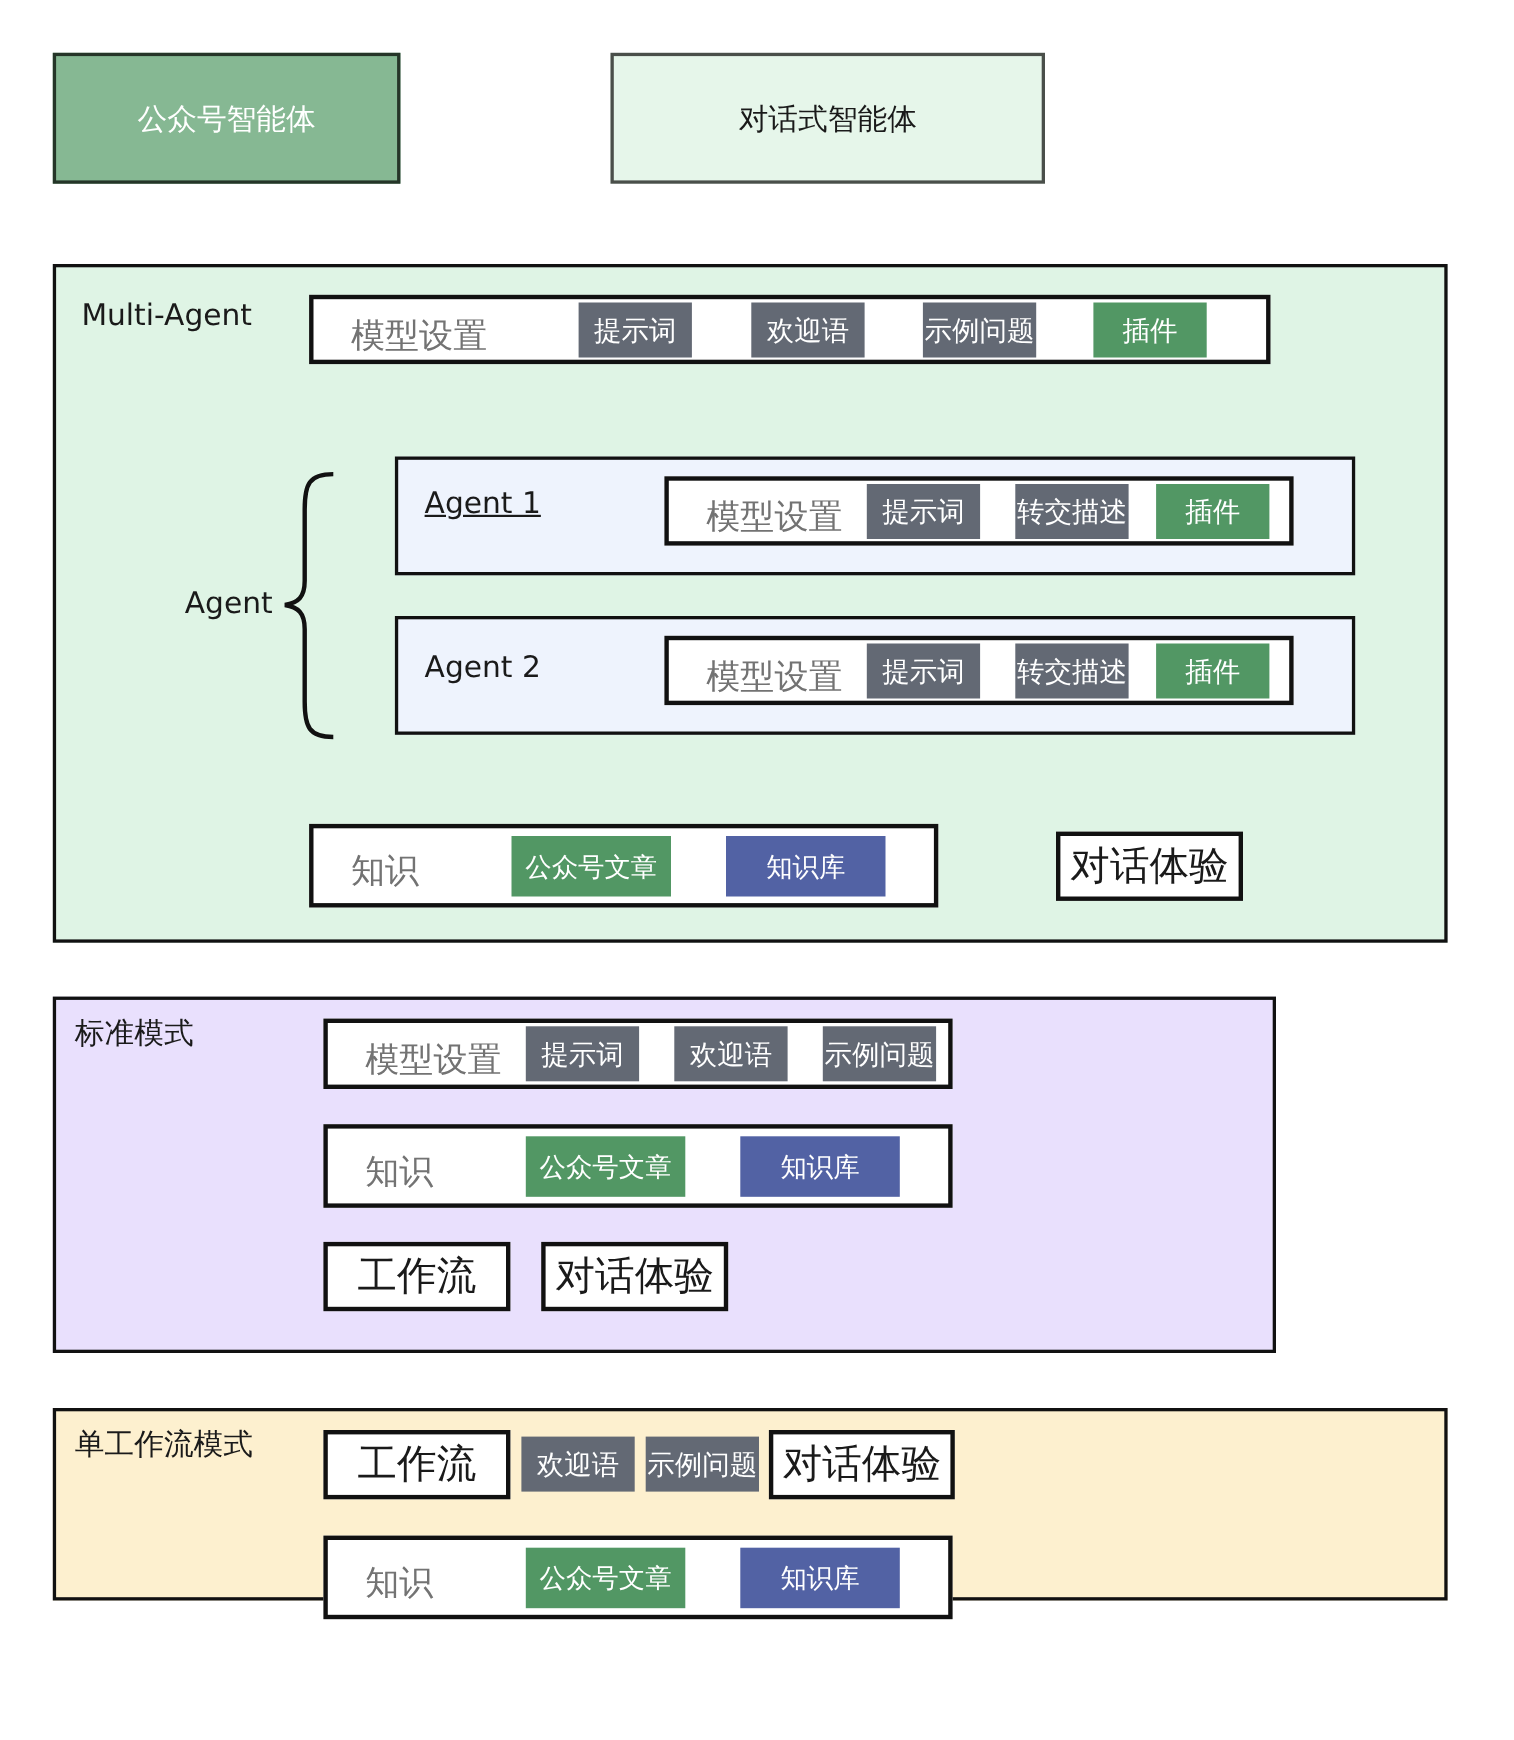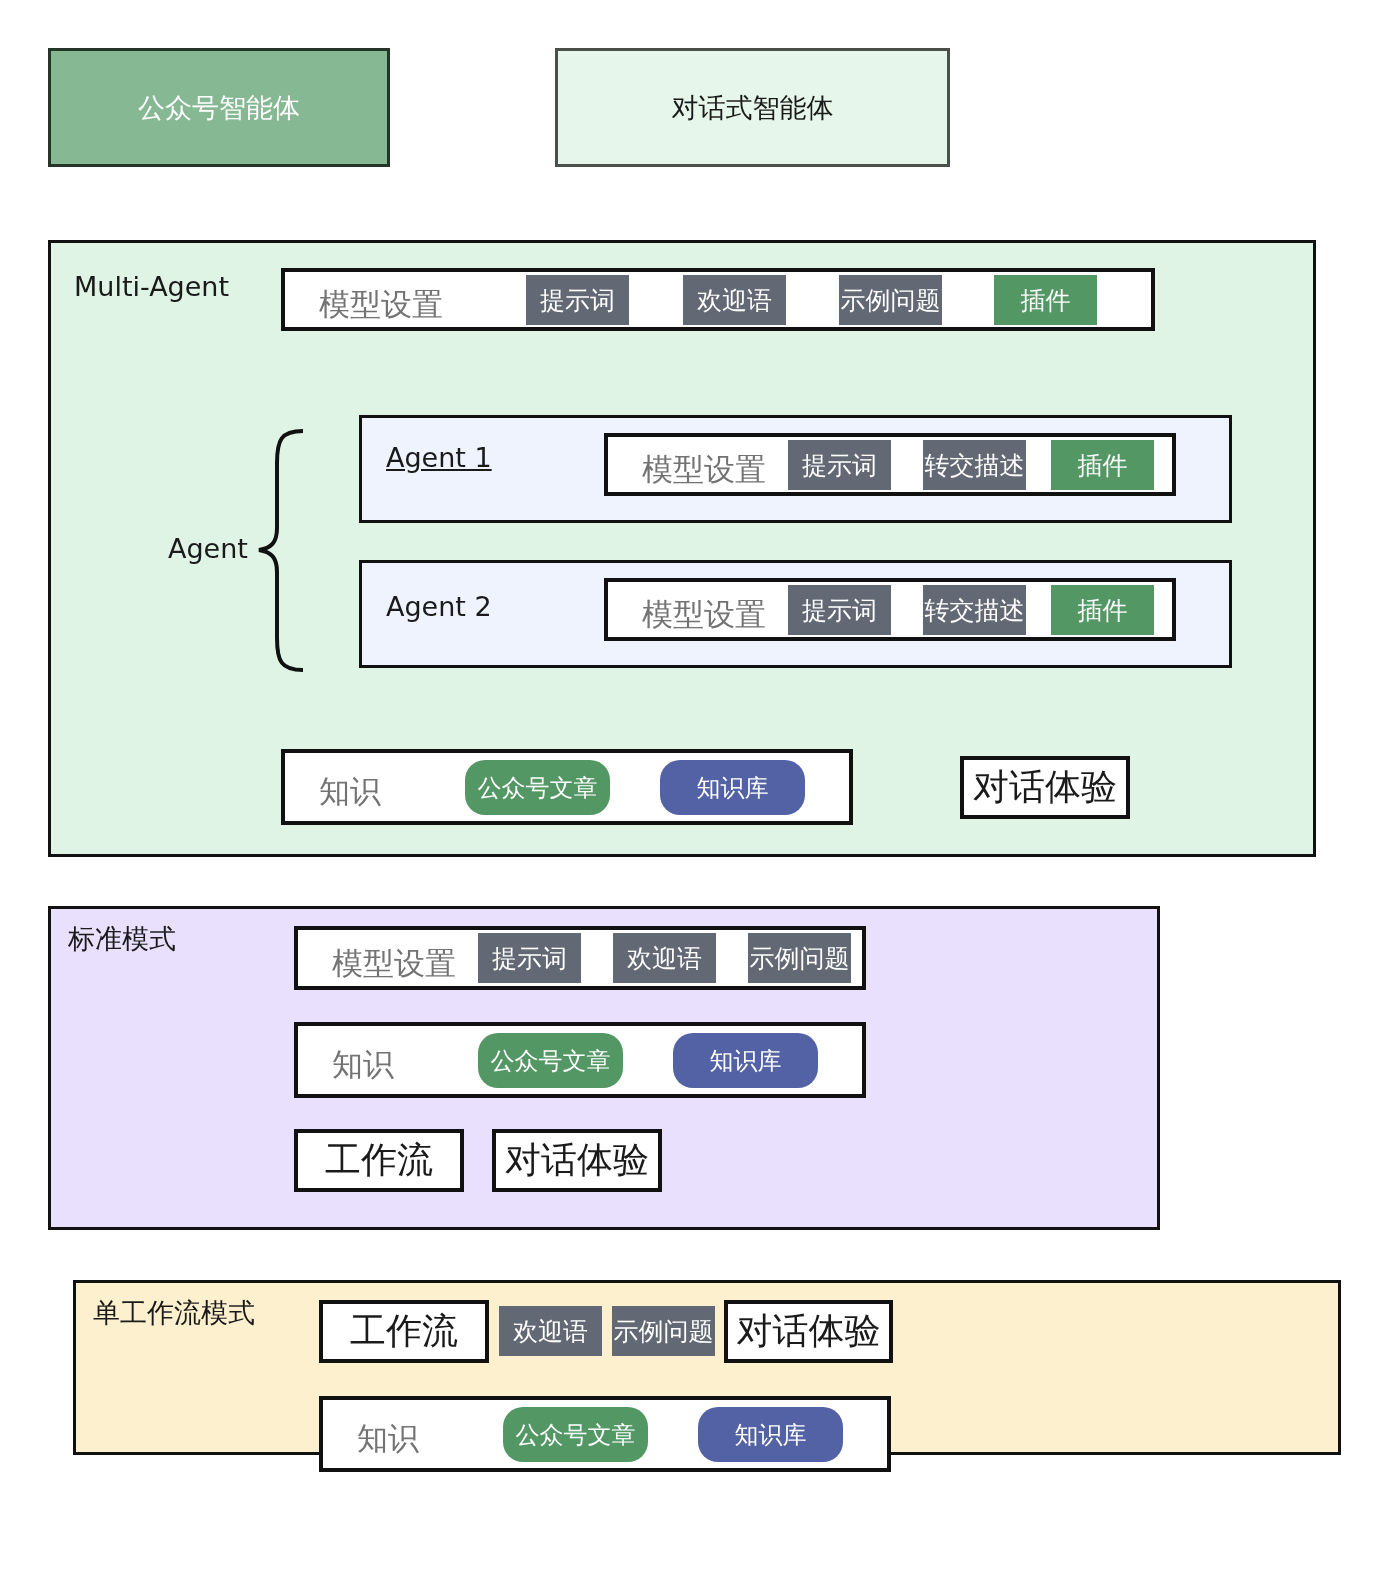--- a/index.html
+++ b/index.html
@@ -20,29 +20,29 @@
   .panel-label { font-size:27px; color:#1a1a1a; white-space:nowrap; }
 
   .row { background:#ffffff; border:4px solid #111; }
   .agent-box { background:#eef3fd; border:3px solid #111; }
   .row-label { font-size:31px; color:#737373; white-space:nowrap; }
 
   .chip { color:#ffffff; font-size:25px; white-space:nowrap; }
   .chip.gray { background:#636974; }
   .chip.green { background:#529764; }
   .chip.blue { background:#5262a4; }
-  .chip.big { font-size:24px;border-radius:20px; }
+  .chip.big { font-size:24px; }
 
   .plain-box { background:#fff; border:3px solid #111; font-size:36px; white-space:nowrap; }
   .brace { position:absolute; }
 </style>
 </head>
 <body>
 
-<div class="abs top-card primary center" style="left:48px;top:48px;width:342px;height:119px;">
+<div class="abs top-card primary center" style="left:48px;top:48px;width:316px;height:119px;">
   <span>公众号智能体</span>
 </div>
 <div class="abs top-card secondary center" style="left:555px;top:48px;width:395px;height:119px;">
   <span>对话式智能体</span>
 </div>
 
 <div class="abs panel multi" style="left:48px;top:240px;width:1268px;height:617px;">
   <span class="abs panel-label" style="left:23px;top:28px;font-family:'DejaVu Sans',sans-serif;">Multi-Agent</span>
 
   <div class="abs row" style="left:230px;top:25px;width:874px;height:63px;">
@@ -100,21 +100,21 @@
   <div class="abs row" style="left:243px;top:113px;width:572px;height:76px;">
     <span class="abs row-label" style="left:34px;top:18px;">知识</span>
     <div class="abs chip green big center" style="left:180px;top:7px;width:145px;height:55px;">公众号文章</div>
     <div class="abs chip blue big center" style="left:375px;top:7px;width:145px;height:55px;">知识库</div>
   </div>
 
   <div class="abs plain-box center" style="left:243px;top:220px;width:170px;height:63px;border-width:4px;">工作流</div>
   <div class="abs plain-box center" style="left:441px;top:220px;width:170px;height:63px;border-width:4px;">对话体验</div>
 </div>
 
-<div class="abs panel workflow" style="left:48px;top:1280px;width:1268px;height:175px;margin-left:25px;">
+<div class="abs panel workflow" style="left:48px;top:1280px;width:1268px;height:175px;">
   <span class="abs panel-label" style="left:17px;top:12px;">单工作流模式</span>
 
   <div class="abs plain-box center" style="left:243px;top:17px;width:170px;height:63px;border-width:4px;">工作流</div>
   <div class="abs chip gray center" style="left:423px;top:23px;width:103px;height:50px;">欢迎语</div>
   <div class="abs chip gray center" style="left:536px;top:23px;width:103px;height:50px;">示例问题</div>
   <div class="abs plain-box center" style="left:648px;top:17px;width:169px;height:63px;border-width:4px;">对话体验</div>
 
   <div class="abs row" style="left:243px;top:113px;width:572px;height:76px;">
     <span class="abs row-label" style="left:34px;top:18px;">知识</span>
     <div class="abs chip green big center" style="left:180px;top:7px;width:145px;height:55px;">公众号文章</div>

